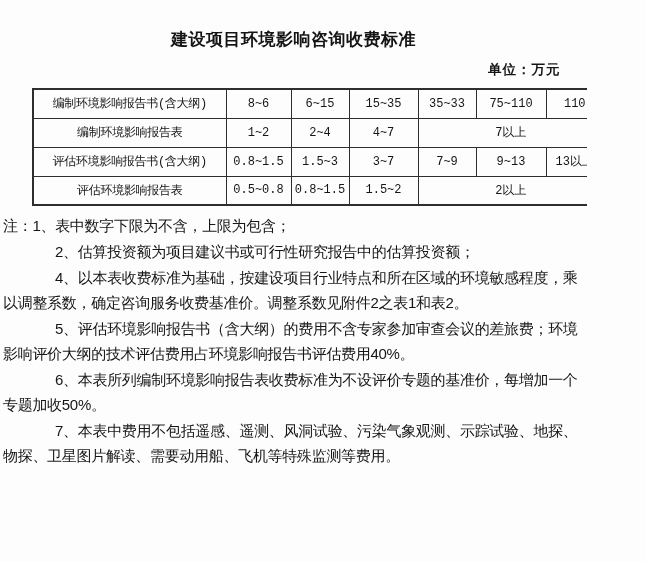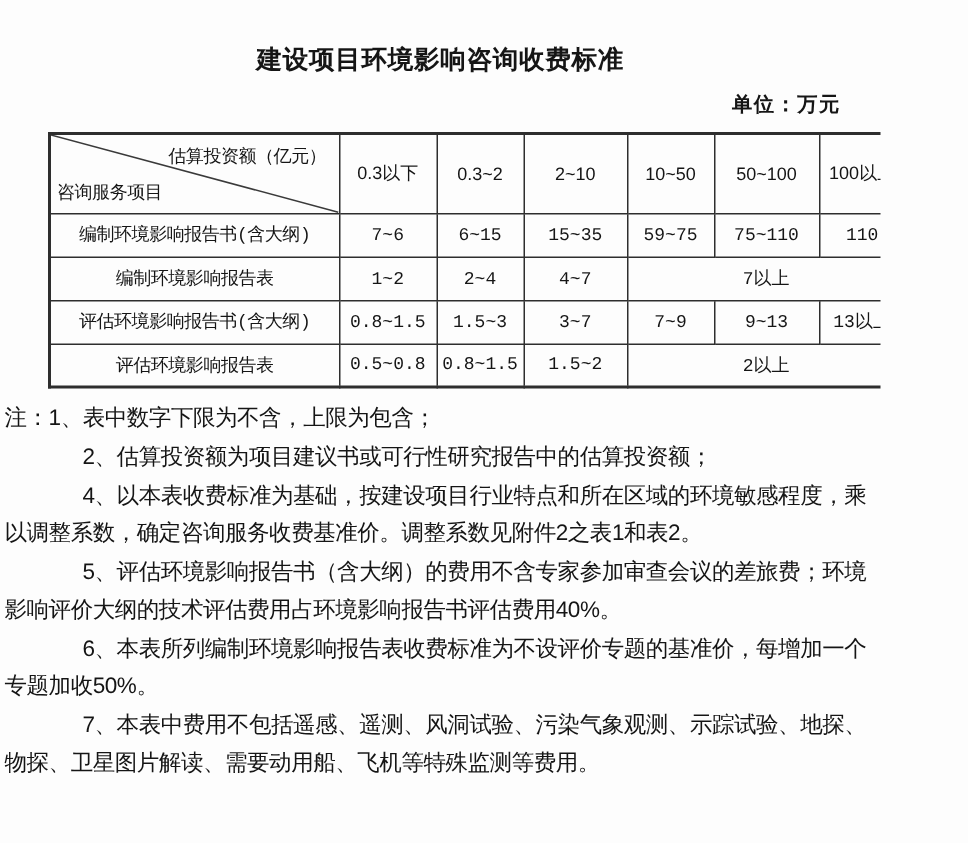--- a/index.html
+++ b/index.html
@@ -98,42 +98,27 @@
     <colgroup>
       <col style="width:193px">
         <col style="width:65px">
         <col style="width:58px">
       <col style="width:69px">
         <col style="width:58px">
         <col style="width:70px">
       <col style="width:58px">
     </colgroup>
     <tbody>
-      <tr class="header-row">
-        <th class="corner-cell">
-          <svg class="diag" viewBox="0 0 100 100" preserveAspectRatio="none" aria-hidden="true">
-            <line x1="0" y1="0" x2="100" y2="100" stroke="#3a3a3a" stroke-width="1" vector-effect="non-scaling-stroke"></line>
-          </svg>
-          <span class="corner-top">估算投资额（亿元）</span>
-          <span class="corner-bottom">咨询服务项目</span>
-        </th>
-        <th>0.3以下</th>
-        <th>0.3~2</th>
-        <th>2~10</th>
-        <th>10~50</th>
-        <th>50~100</th>
-        <th>100以上</th>
-      </tr>
 
       <tr class="data-row">
         <td class="row-label">编制环境影响报告书(含大纲)</td>
-        <td>7~6</td>
+        <td>8~6</td>
         <td>6~15</td>
         <td>15~35</td>
-        <td>59~75</td>
+        <td>35~33</td>
         <td>75~110</td>
         <td>110</td>
       </tr>
 
       <tr class="data-row">
         <td class="row-label">编制环境影响报告表</td>
         <td>1~2</td>
         <td>2~4</td>
         <td>4~7</td>
         <td colspan="3">7以上</td>

